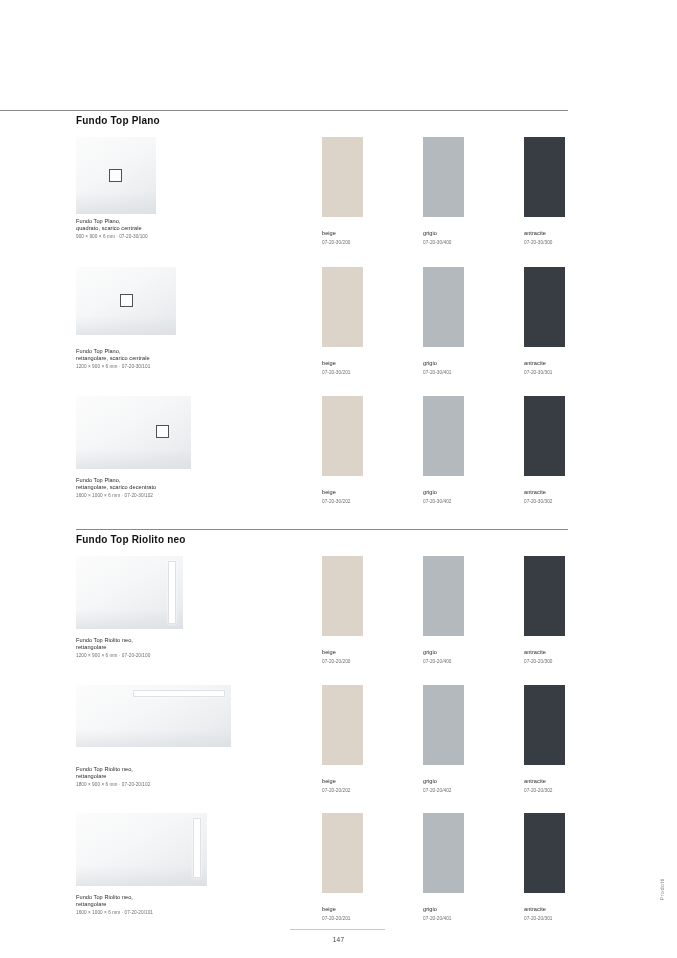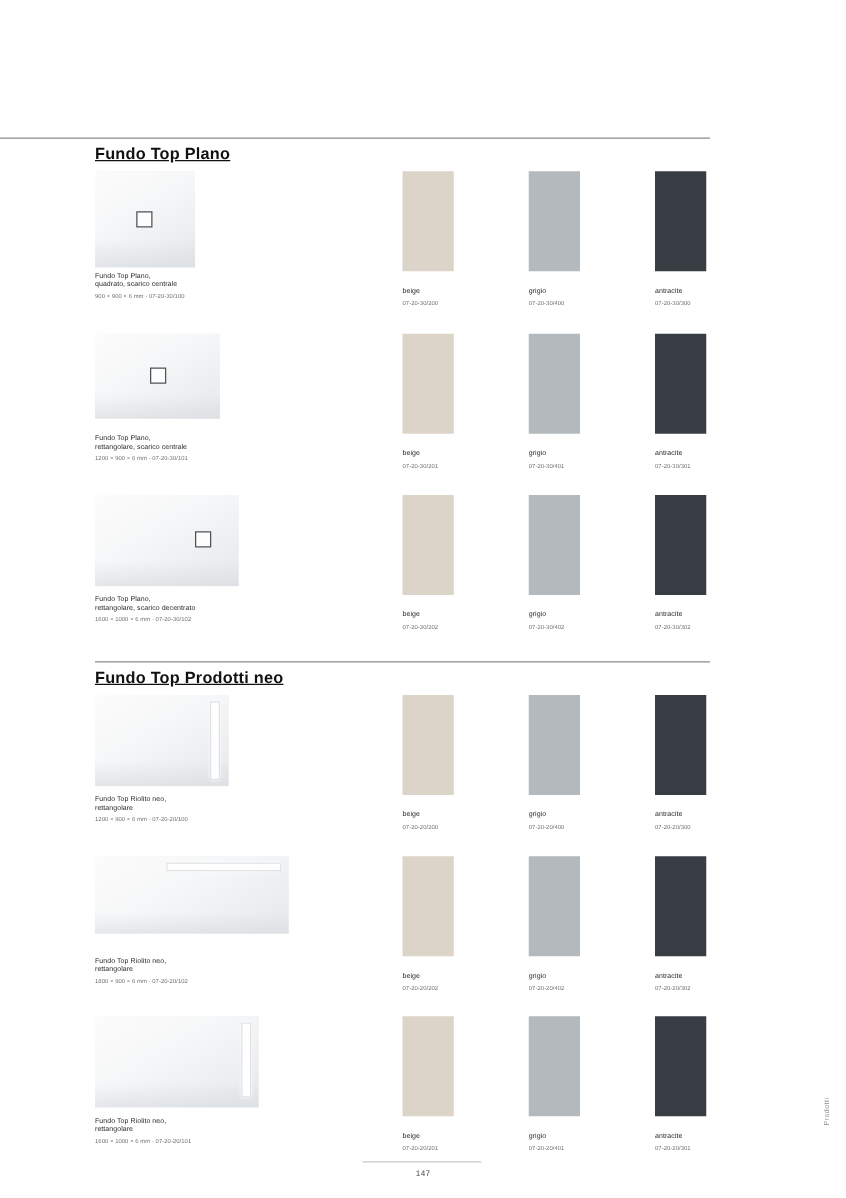--- a/index.html
+++ b/index.html
@@ -10,22 +10,22 @@
     color:#1a1a1a;overflow:hidden;position:relative;
   }
   .page{position:absolute;inset:0;}
 
   
   .top-rule{position:absolute;left:0;top:110px;width:568px;height:1px;background:#8a8a8a;}
 
   .content{position:absolute;left:76px;top:0;width:492px;}
 
   .section-title{
-    font-size:13px;font-weight:600;letter-spacing:.2px;color:#111;
-    margin:0;padding:0;text-decoration:underline;
+    font-size:10px;font-weight:600;letter-spacing:.2px;color:#111;
+    margin:0;padding:0;
   }
   .section-rule{height:1px;background:#8a8a8a;width:492px;}
 
   .row{position:relative;}
   .prod-img{
     position:relative;background:#f2f2f2;overflow:hidden;
   }
   .tray{
     position:absolute;inset:0;
     background:linear-gradient(150deg,#fcfcfc 0%,#f6f7f8 40%,#eceef0 75%,#e4e7ea 100%);
@@ -156,21 +156,21 @@
       </div>
       <div class="swatch" style="left:448px;top:0;">
         <div class="swatch-box" style="background:#383d43;"></div>
         <div class="sw-name" style="margin-top:13px;">antracite</div>
         <div class="sw-code">07-20-30/302</div>
       </div>
     </div>
 
     <div class="section-rule" style="position:absolute;left:0;top:529px;"></div>
     <div style="position:absolute;left:0;top:534px;width:492px;">
-      <div class="section-title">Fundo Top Prodotti neo</div>
+      <div class="section-title">Fundo Top Riolito neo</div>
     </div>
 
     <div class="row" style="position:absolute;left:0;top:556px;width:492px;">
       <div class="prod-img" style="width:107px;height:73px;">
         <div class="tray"></div>
         <div class="drain-line" style="left:92px;top:5px;width:8px;height:63px;"></div>
       </div>
       <div class="caption" style="position:absolute;left:0;top:81px;width:210px;">
         <span class="ln">Fundo Top Riolito neo,</span>
         <span class="ln">rettangolare</span>

